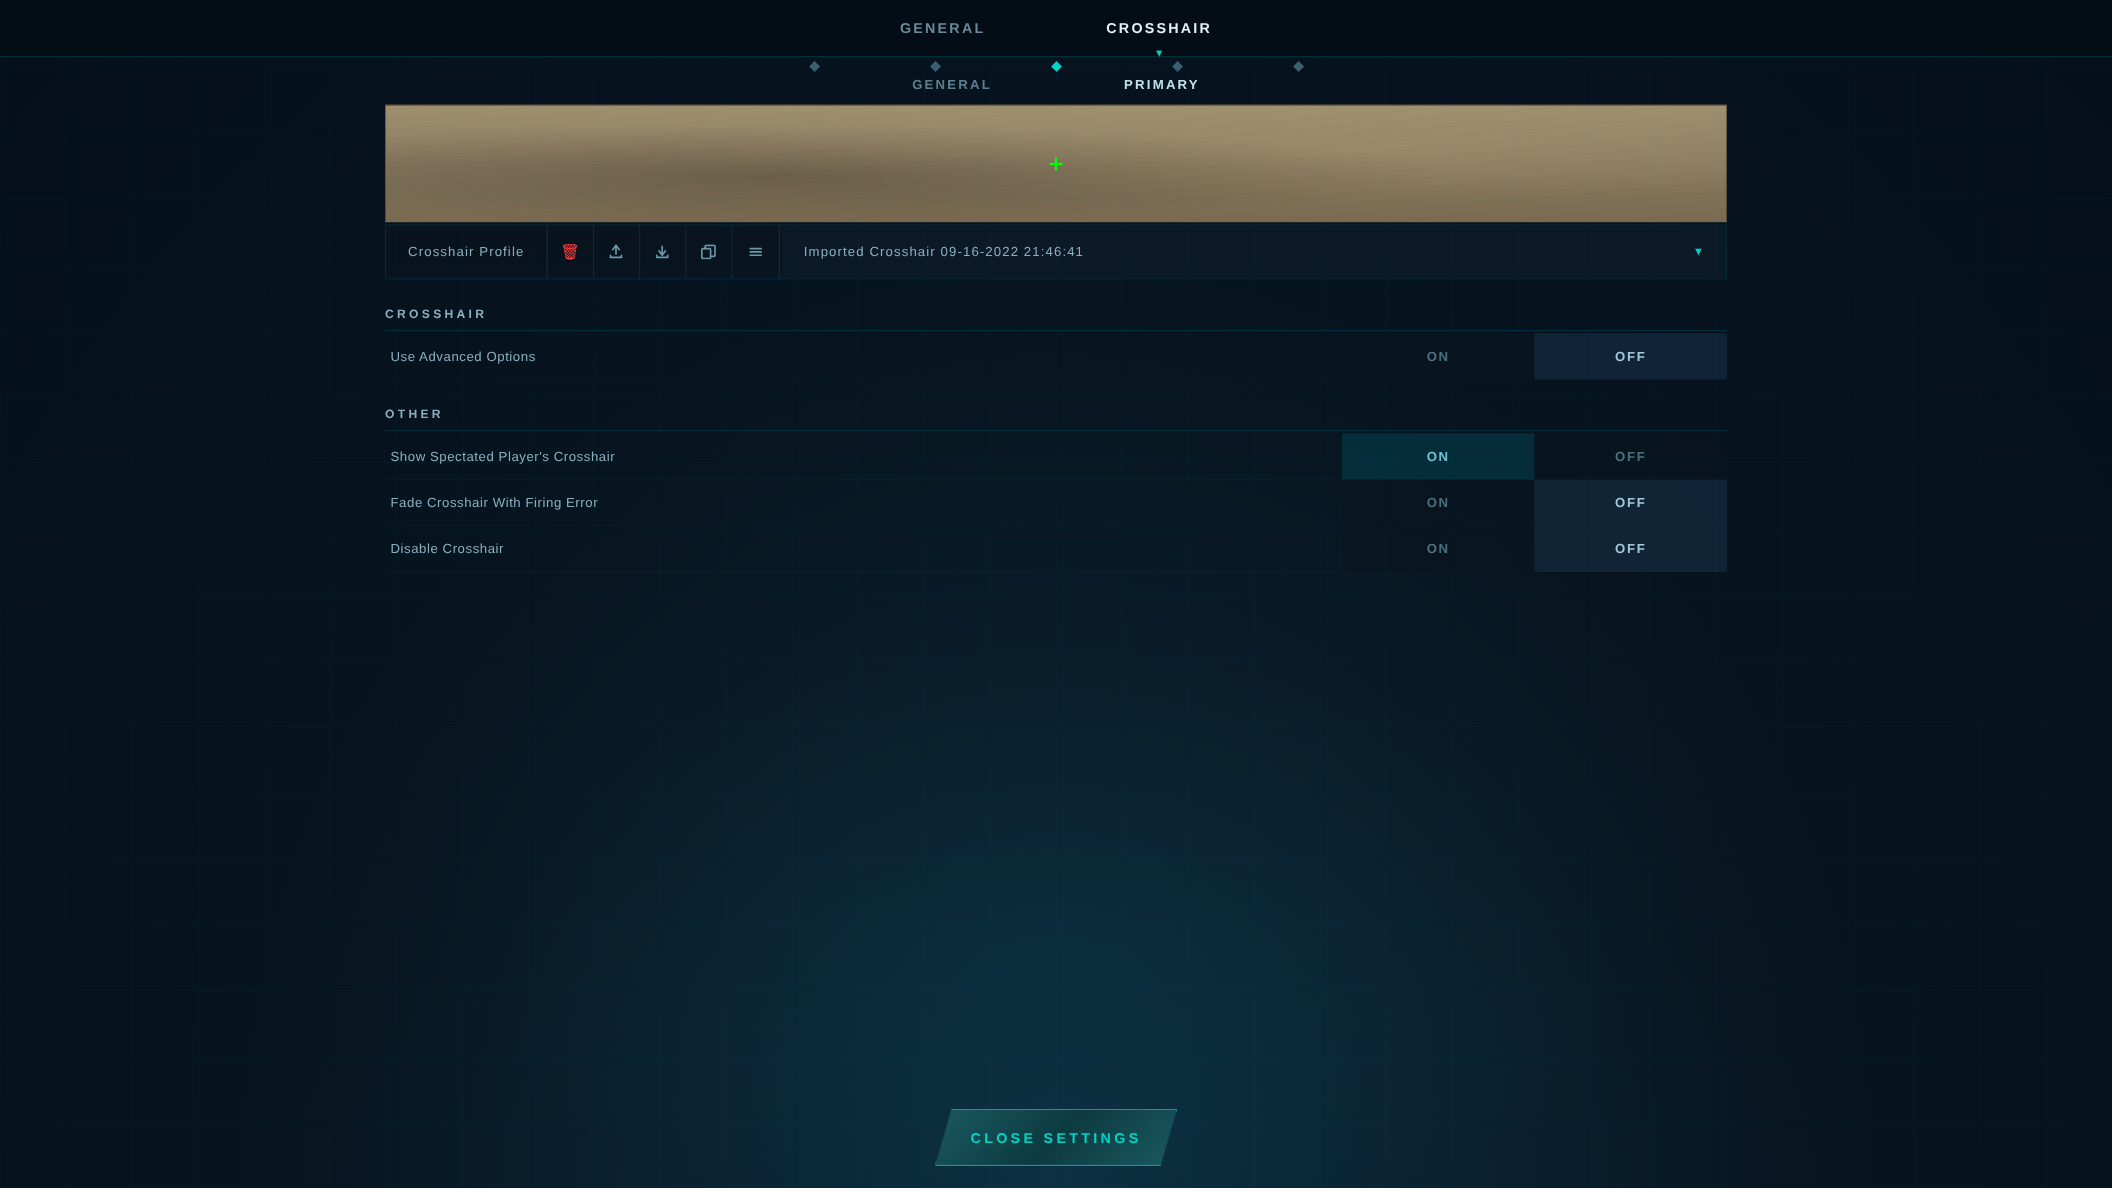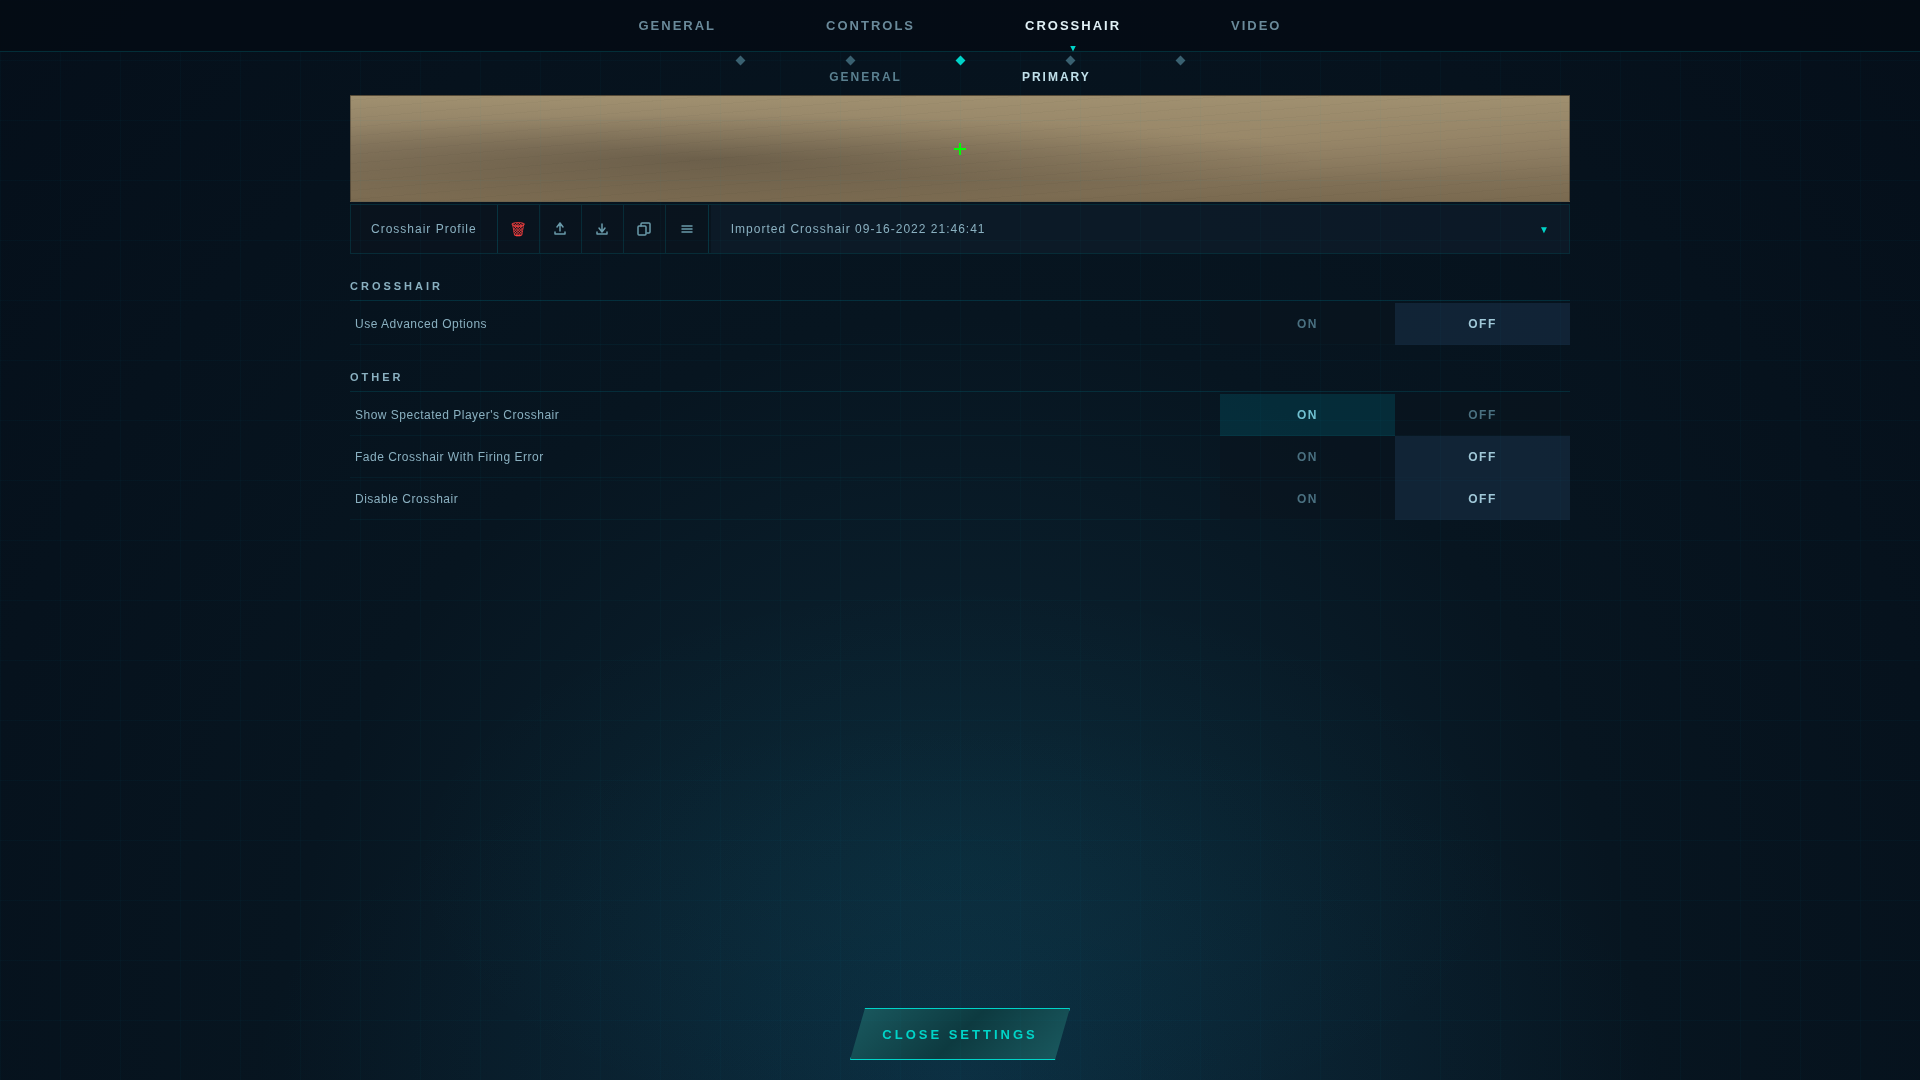--- a/index.html
+++ b/index.html
@@ -394,23 +394,21 @@
       transform: translateX(-50%);
     }
 
   </style>
 </head>
 <body>
 
 <div class="nav-bar">
   <div class="nav-tabs">
     <div class="nav-tab">GENERAL</div>
-    <div class="nav-tab">CONTROLS</div>
     <div class="nav-tab active">CROSSHAIR</div>
-    <div class="nav-tab">VIDEO</div>
   </div>
 </div>
 
 <div class="nav-diamonds">
   <div class="nav-diamond-row">
     <div class="nav-diamond">
         <div class="diamond-shape"></div>
       </div>
     <div class="nav-diamond">
         <div class="diamond-shape"></div>

